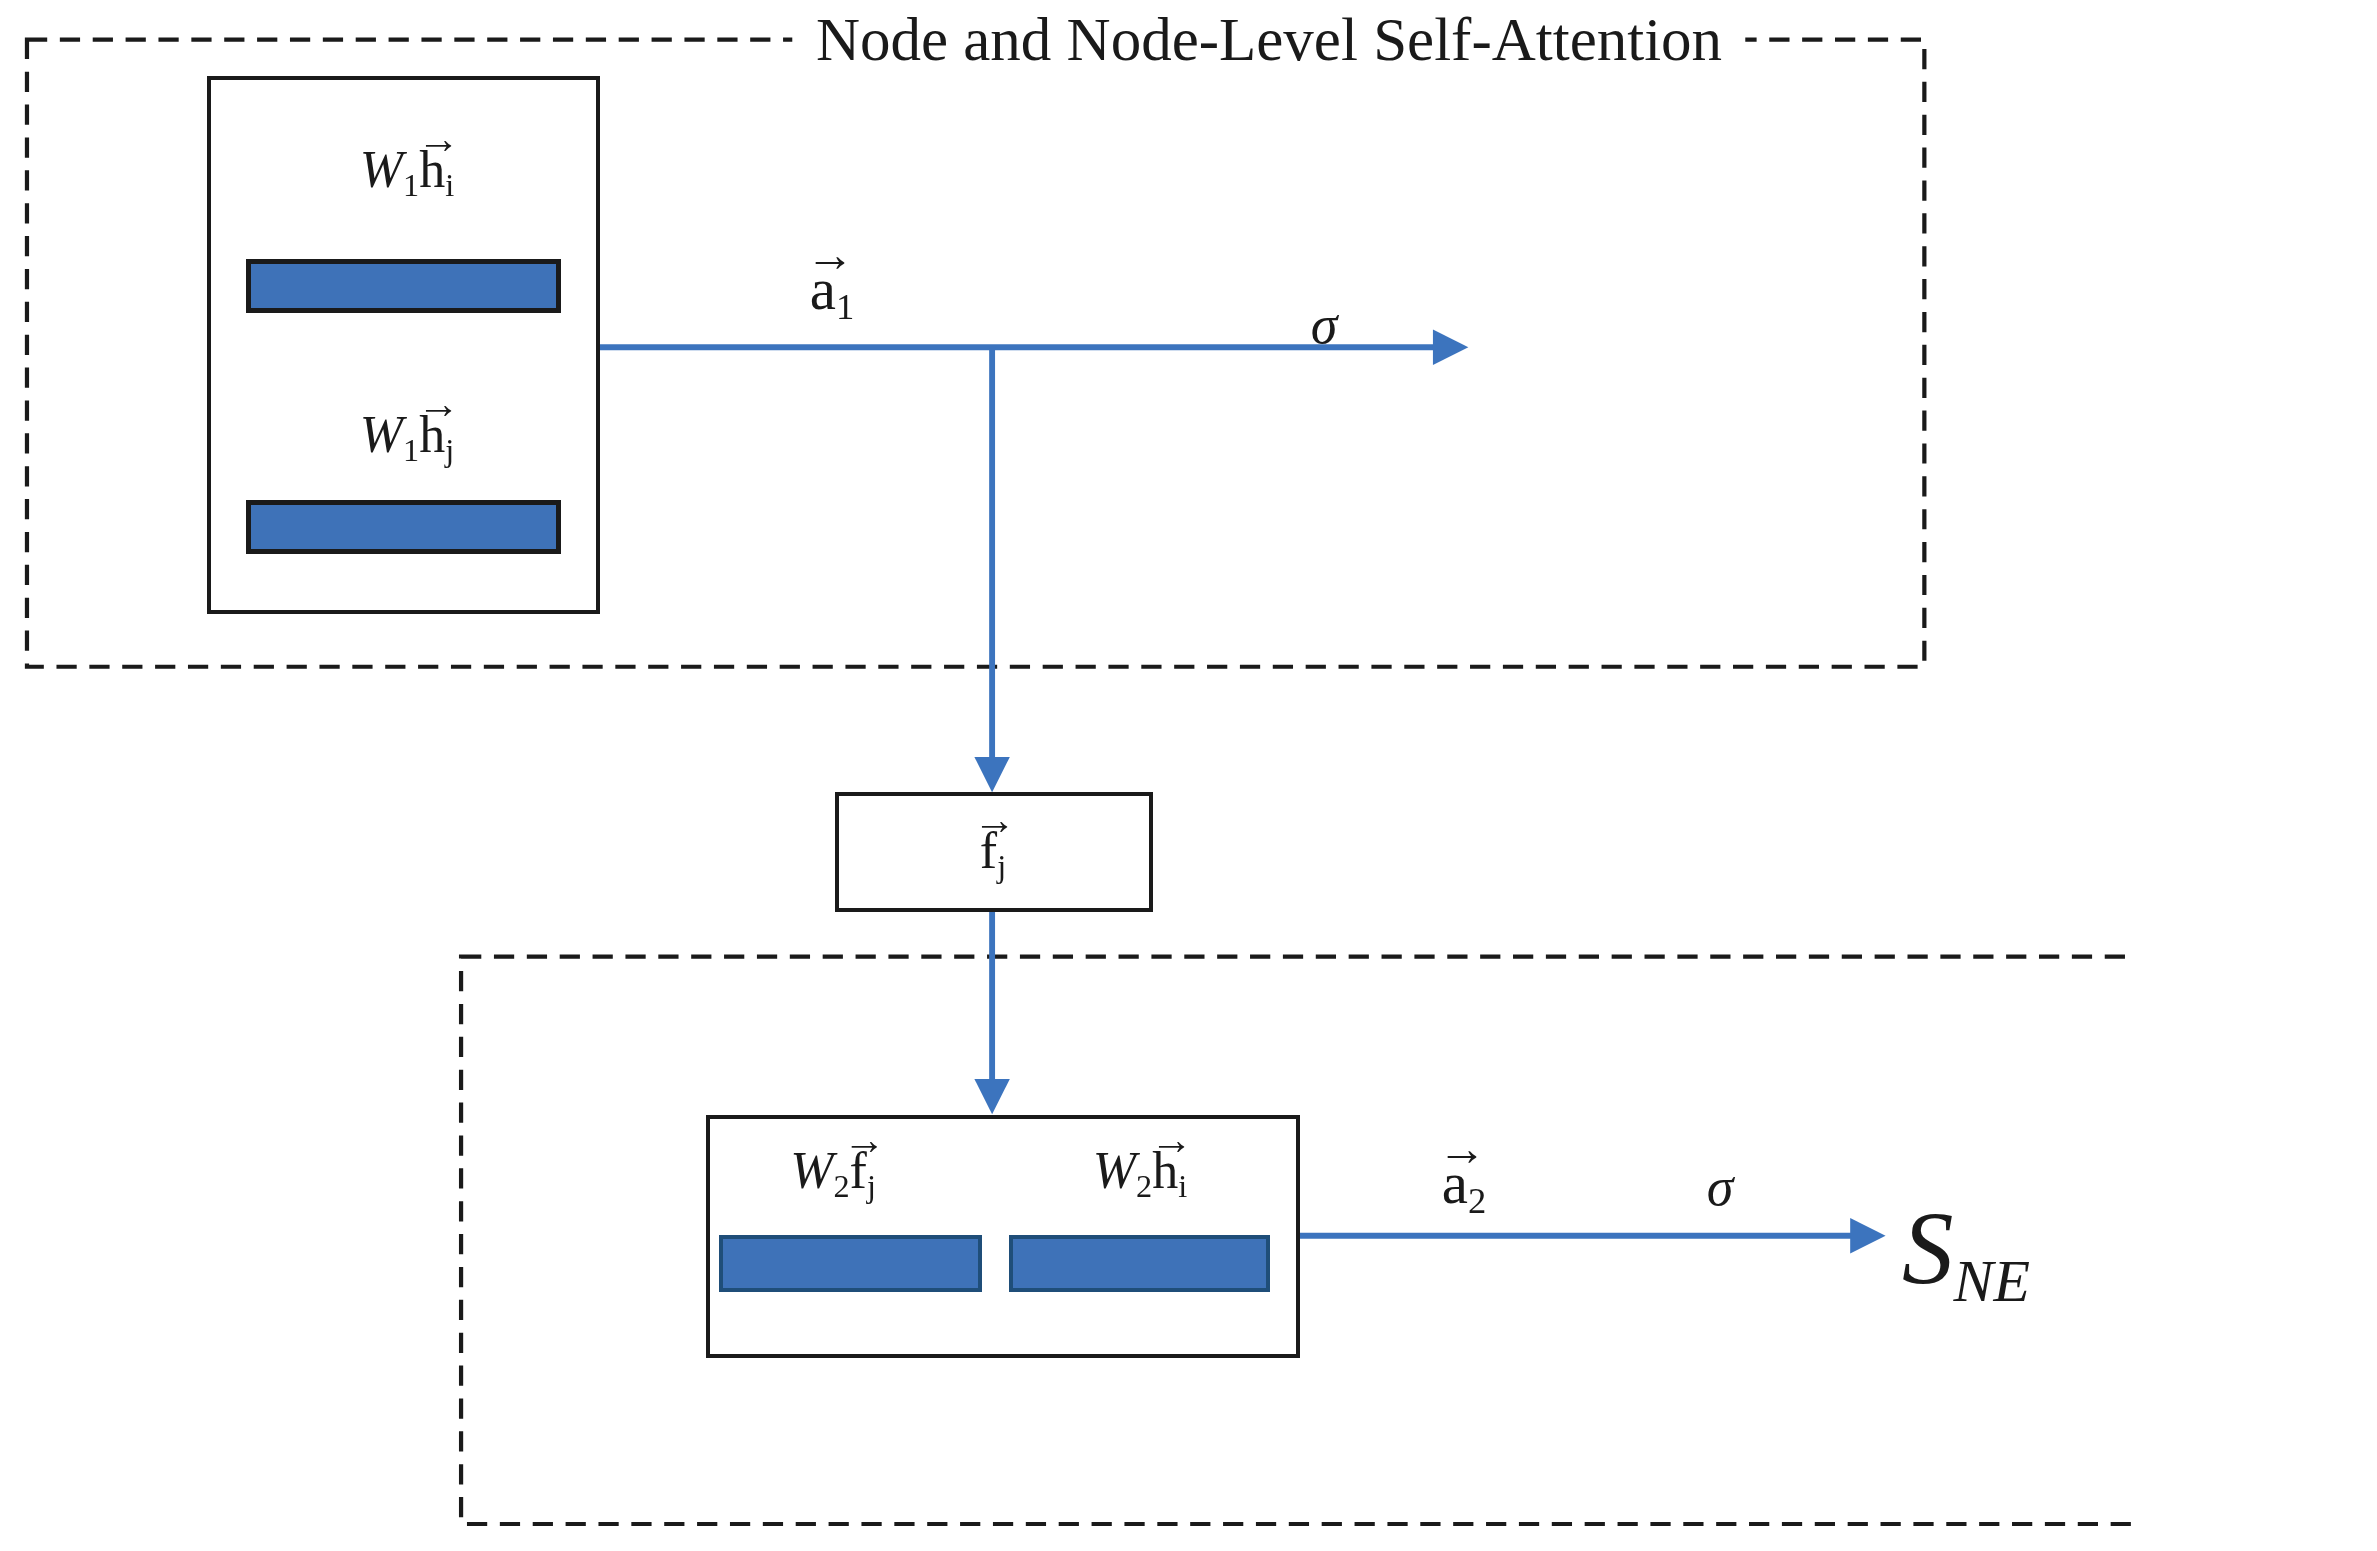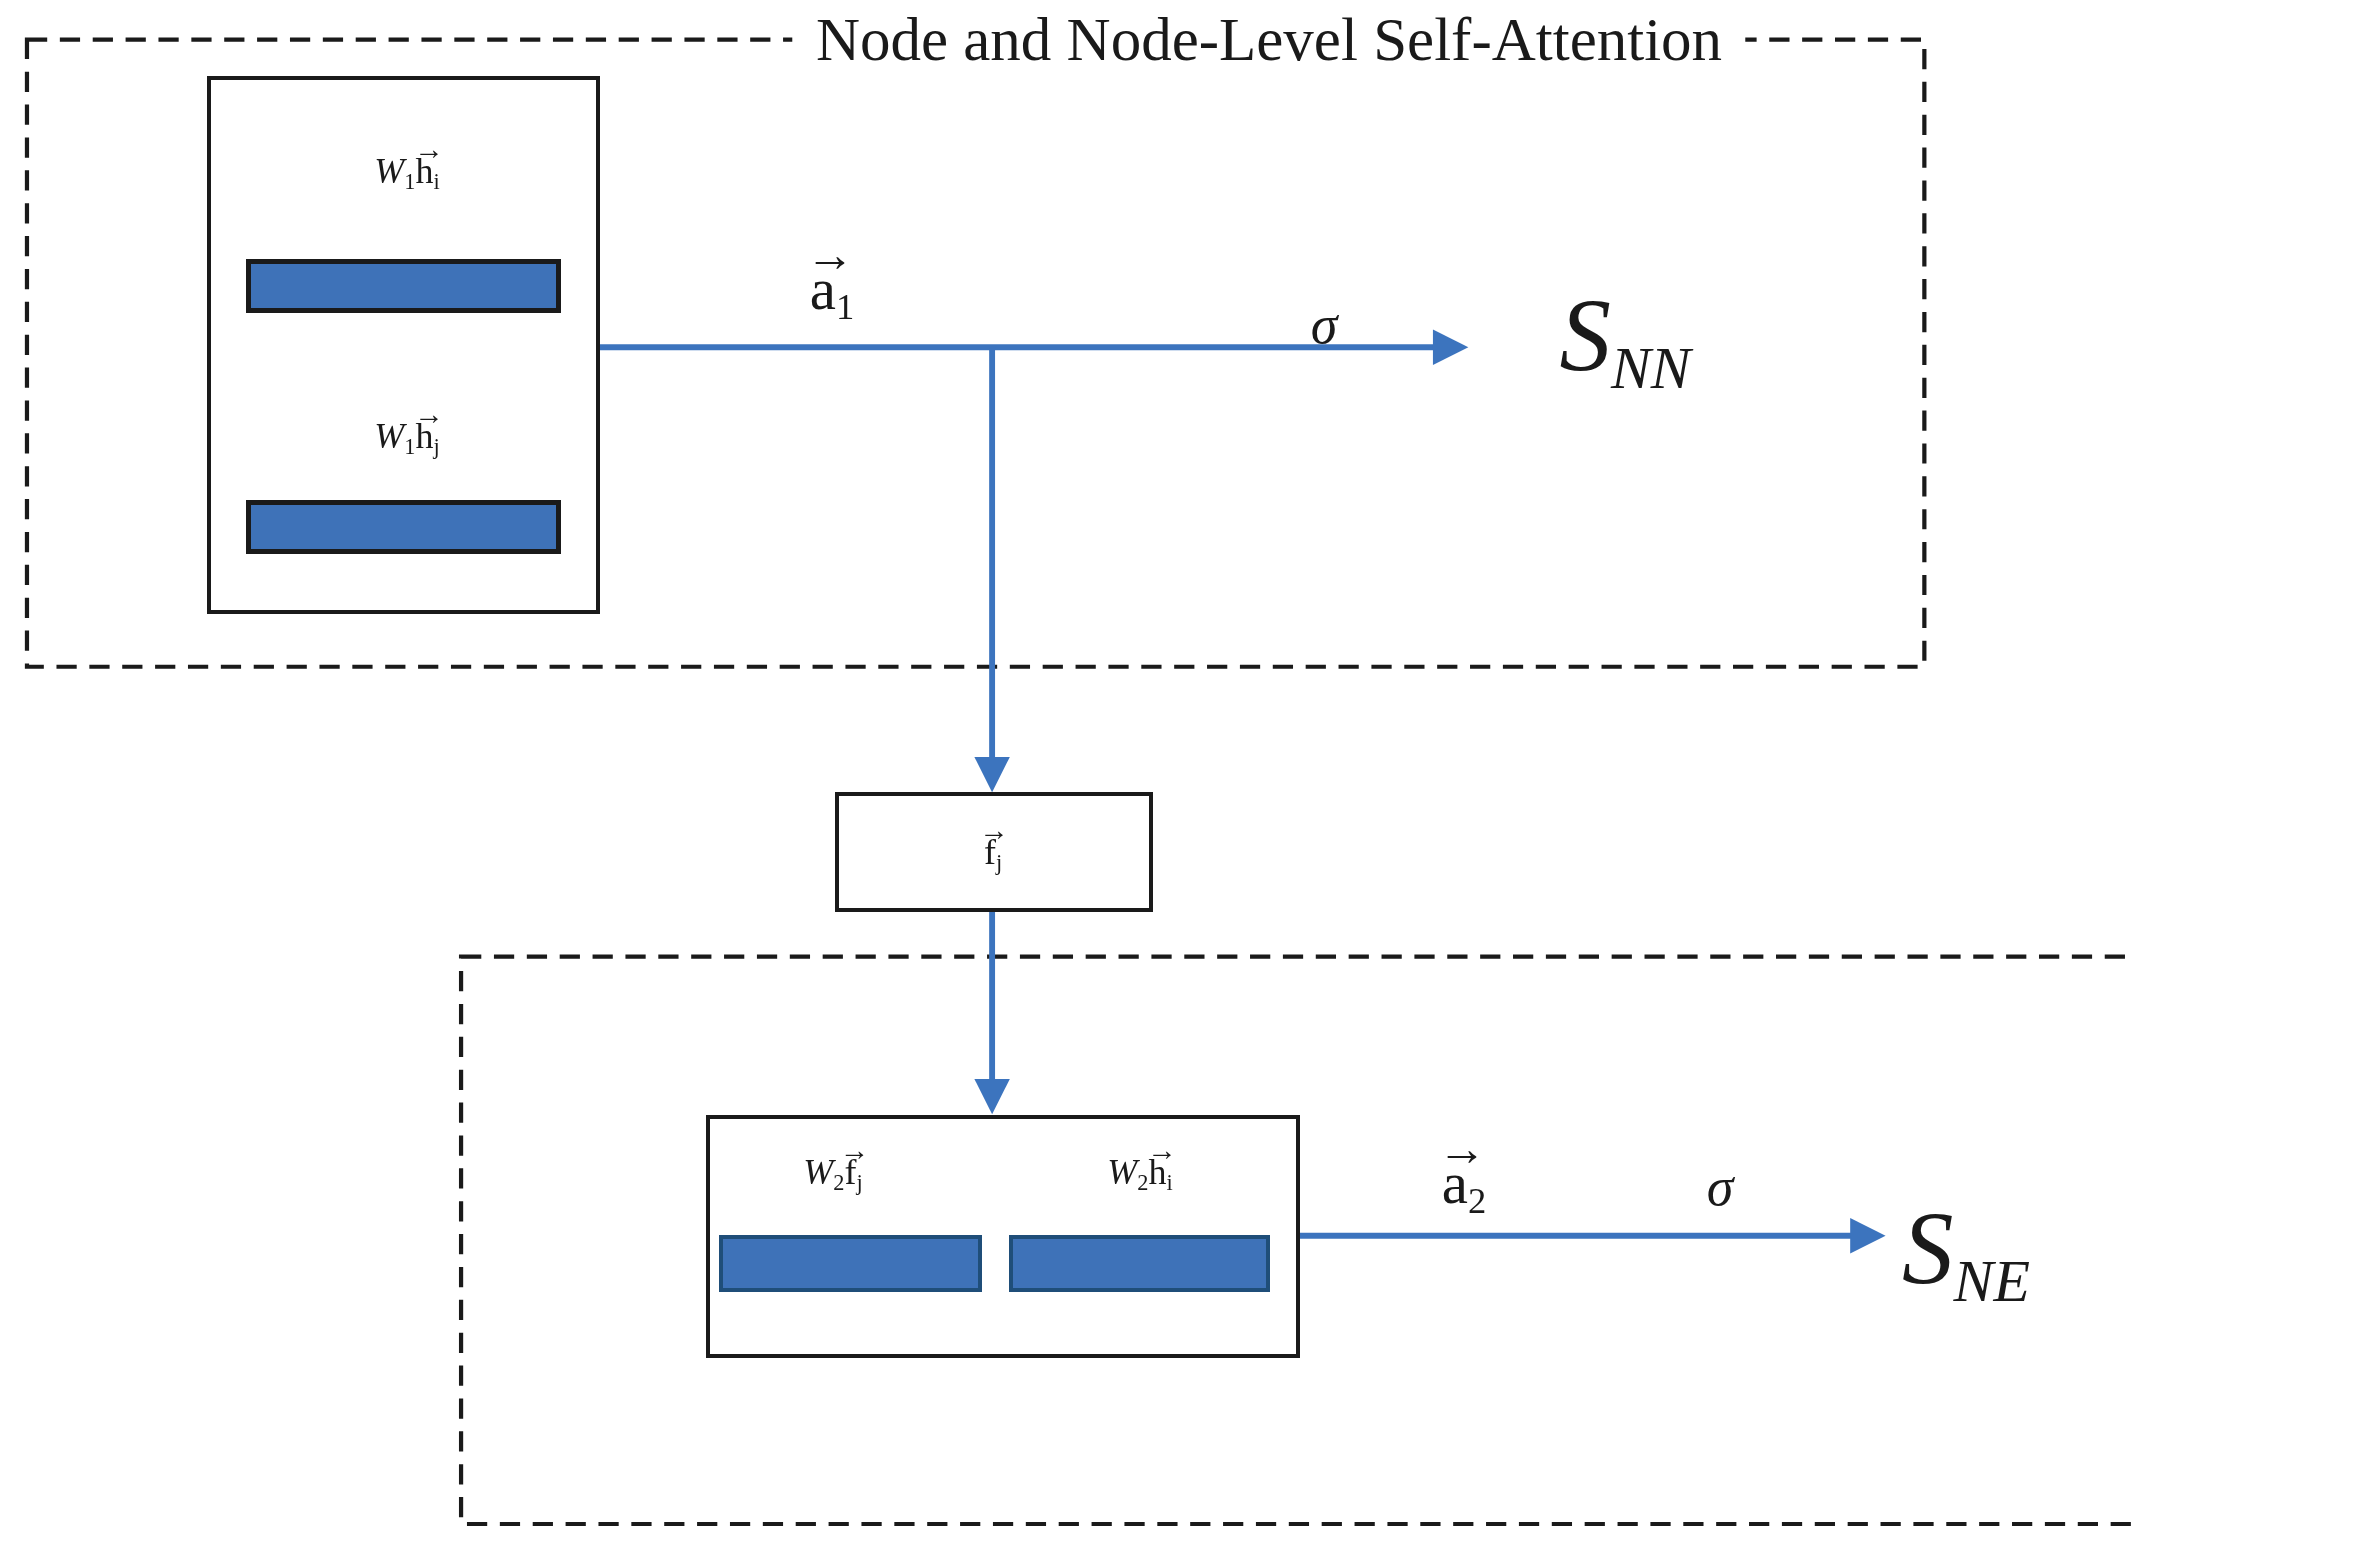--- a/index.html
+++ b/index.html
@@ -50,21 +50,21 @@
     border: 4.2px solid var(--ink);
   }
   .bar {
     box-sizing: border-box;
     background: var(--blue-fill);
   }
   .bar.black-edge { border: 5px solid var(--ink); }
   .bar.blue-edge  { border: 4.2px solid var(--blue-border); }
 
   .formula {
-    font-size: 36px;
+    font-size: 52px;
     white-space: nowrap;
     line-height: 1;
   }
   .formula .it { font-style: italic; }
   .formula .sub {
     font-size: 0.62em;
     vertical-align: -0.28em;
     letter-spacing: 0;
   }
   .vec { position: relative; display: inline-block; }
@@ -127,23 +127,20 @@
   </div>
 
   <div class="abs bar black-edge" style="left:246px; top:500px; width:315px; height:54px;"></div>
 
   <div class="abs center formula attn-label" style="left:832px; top:293px;">
     <span class="vec"><span class="arr">→</span><span>a</span></span><span class="sub">1</span>
   </div>
 
   <div class="abs center sigma-label" style="left:1324px; top:325px;">σ</div>
 
-  <div class="abs center score" style="left:1625px; top:341px;">
-    <span>S</span><span class="sub">NN</span>
-  </div>
 
   <div class="abs solid-box" style="left:835px; top:792px; width:318px; height:120px;"></div>
   <div class="abs center formula" style="left:993px; top:854px;">
     <span class="vec"><span class="arr">→</span><span>f</span></span><span class="sub">j</span>
   </div>
 
 
   <div class="abs solid-box" style="left:706px; top:1115px; width:594px; height:243px;"></div>
 
   <div class="abs center formula" style="left:833px; top:1174px;">

